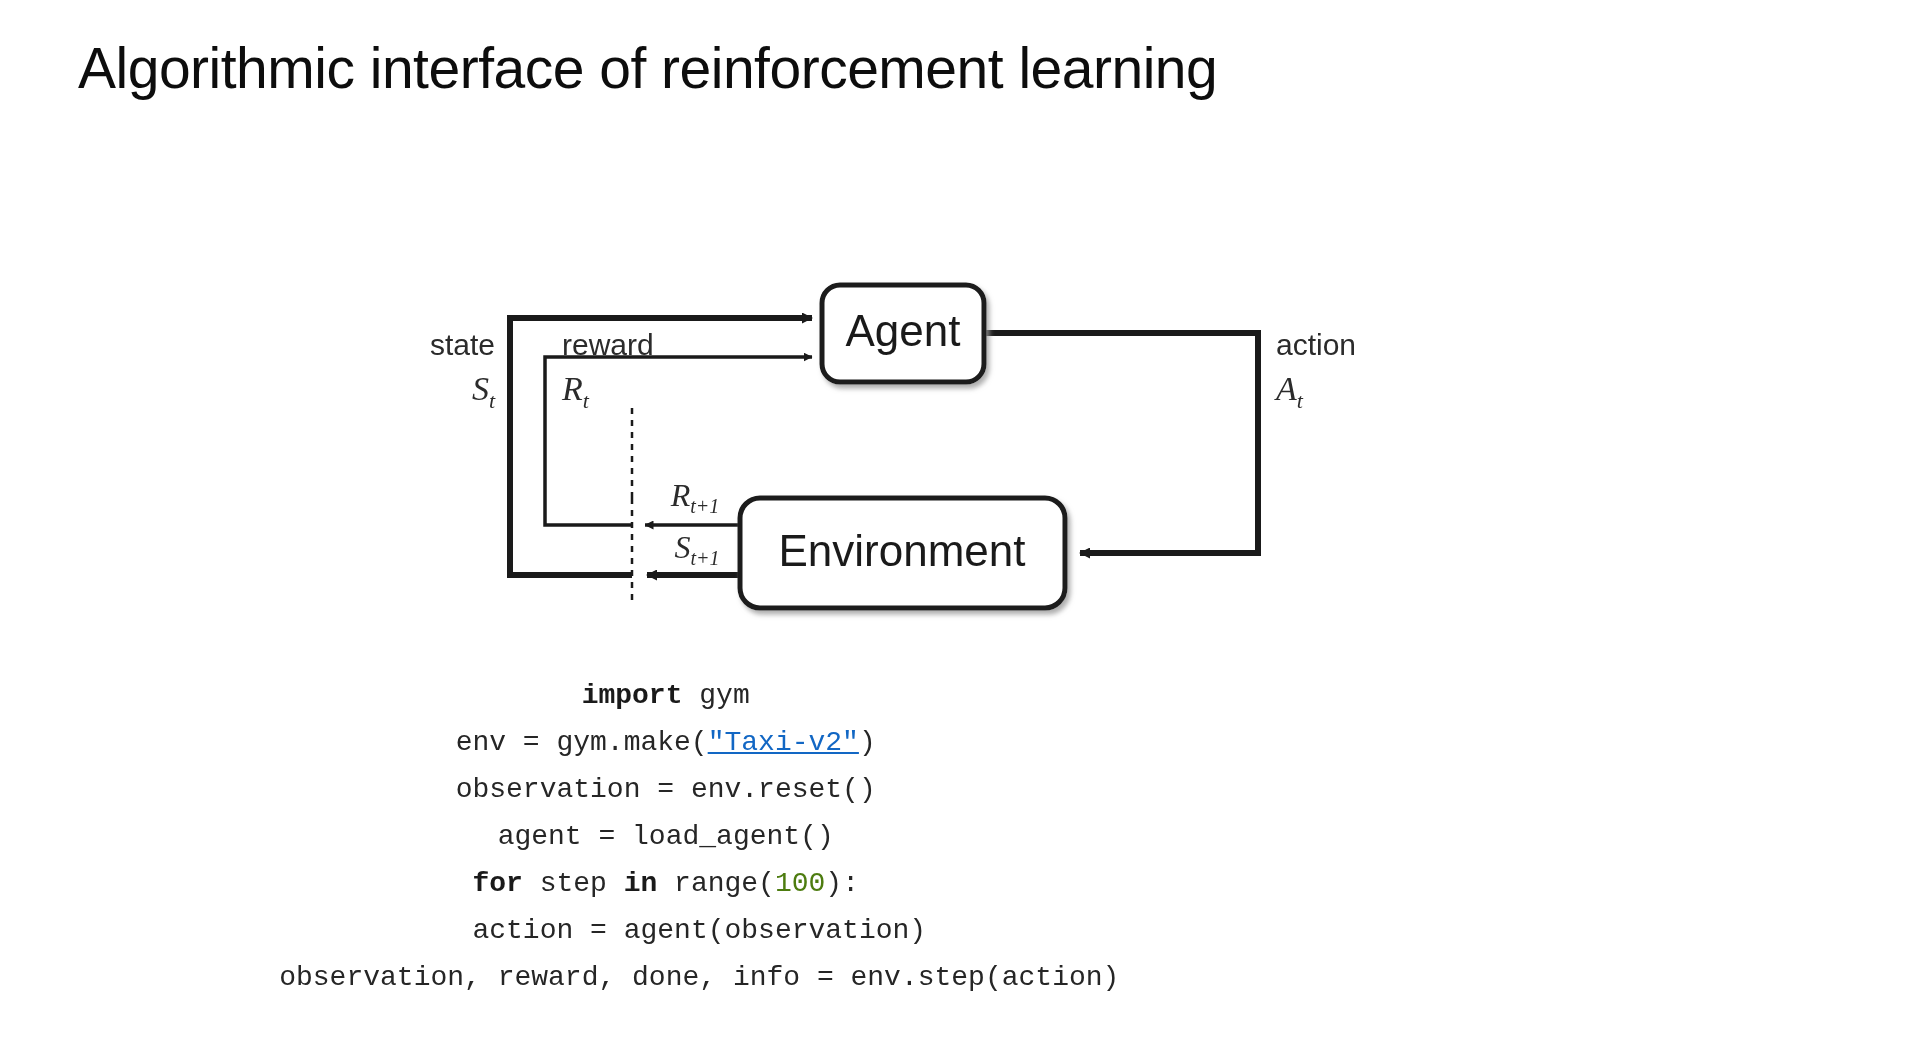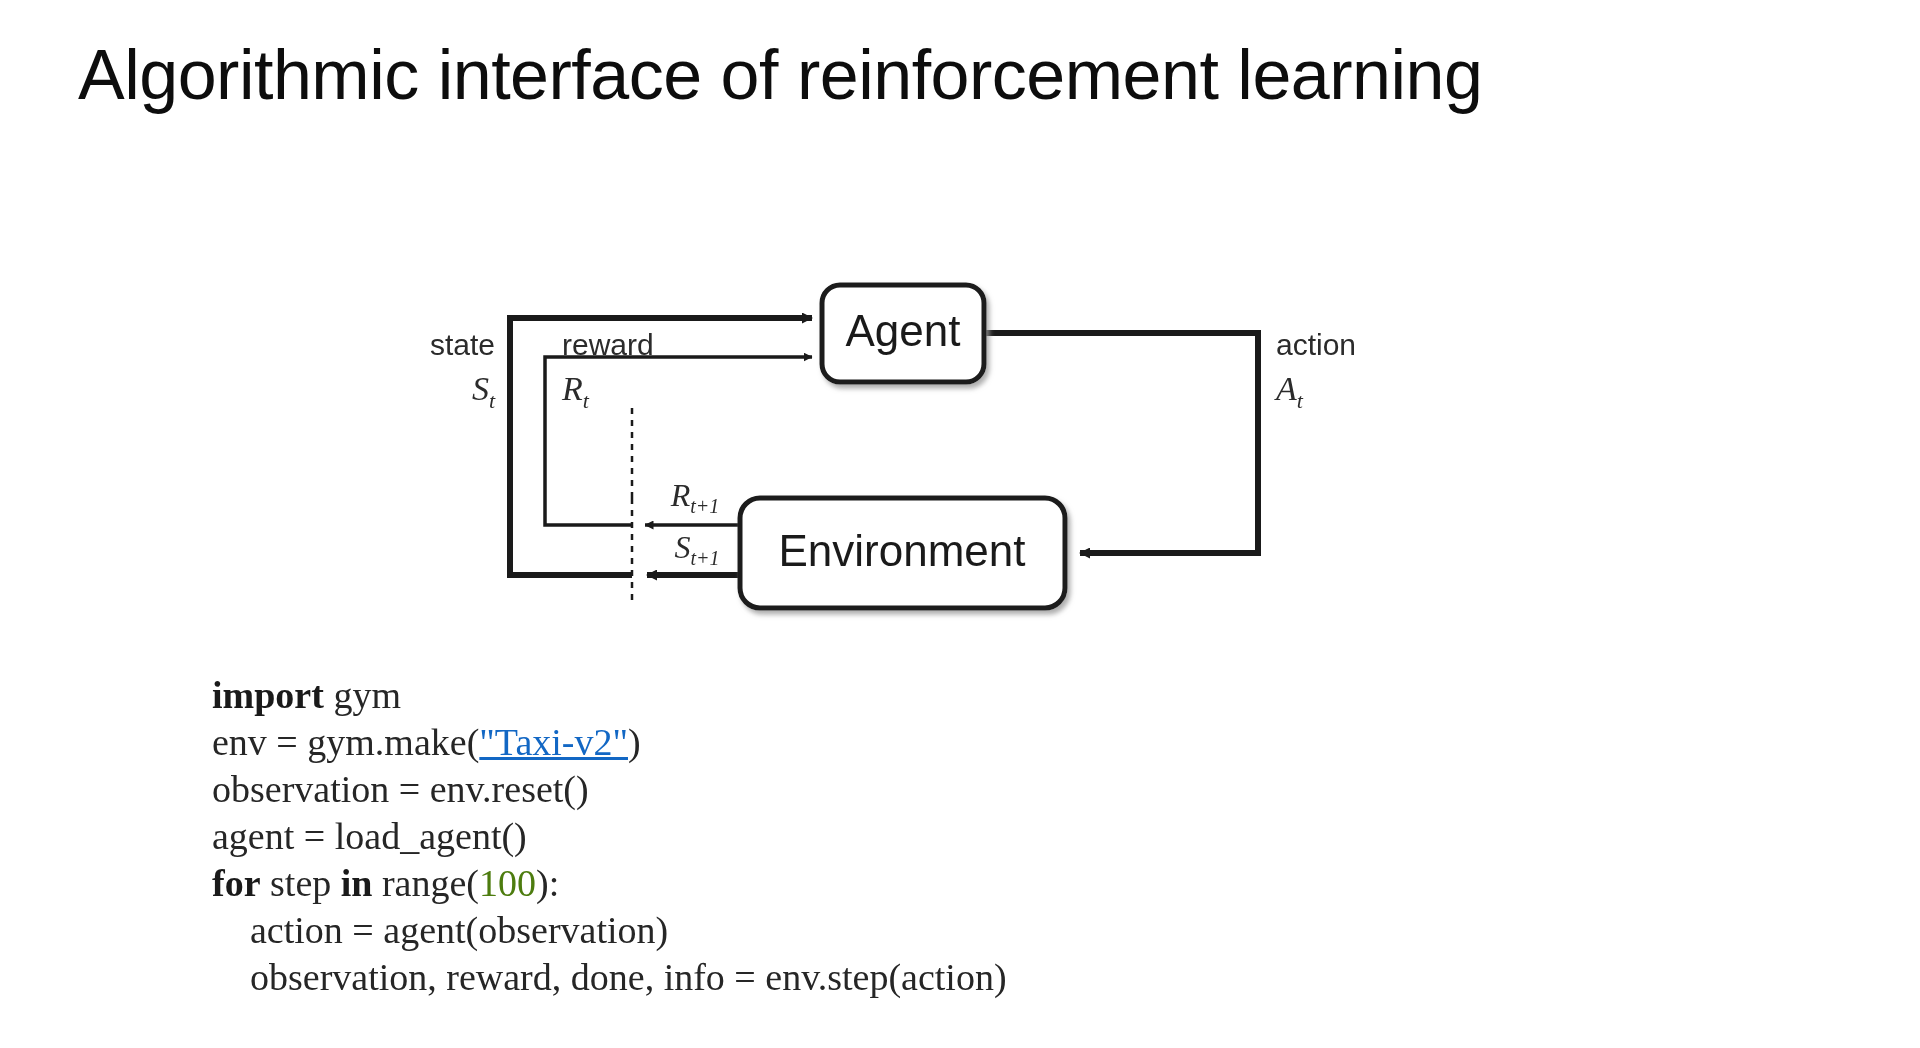--- a/index.html
+++ b/index.html
@@ -16,21 +16,21 @@
     color: #000000;
   }
 
   
   .slide-title {
     position: absolute;
     left: 78px;
     top: 38px;
     width: 1800px;
     font-family: "Liberation Sans", sans-serif;
-    font-size: 70px;
+    font-size: 57px;
     font-weight: 400;
     line-height: 1.08;
     letter-spacing: -0.5px;
     color: #0d0d0d;
     white-space: nowrap;
   }
 
   
   .diagram {
     position: absolute;
@@ -41,26 +41,27 @@
   }
   .diagram svg {
     display: block;
   }
 
   
   .code-block {
     position: absolute;
     left: 212px;
     top: 672px;
-    font-family: Liberation Serif, serif;
-    font-size: 38px;
+    font-family: Liberation Mono, monospace;
+    font-size: 28px;
     line-height: 47px;
     color: #262626;
     white-space: pre;
     letter-spacing: 0px;
+    text-align: center;
   }
   .code-line {
     white-space: pre;
   }
   .tok-kw {
     font-weight: bold;
     color: #1a1a1a;
   }
   .tok-num {
     color: #4d7c0f;

